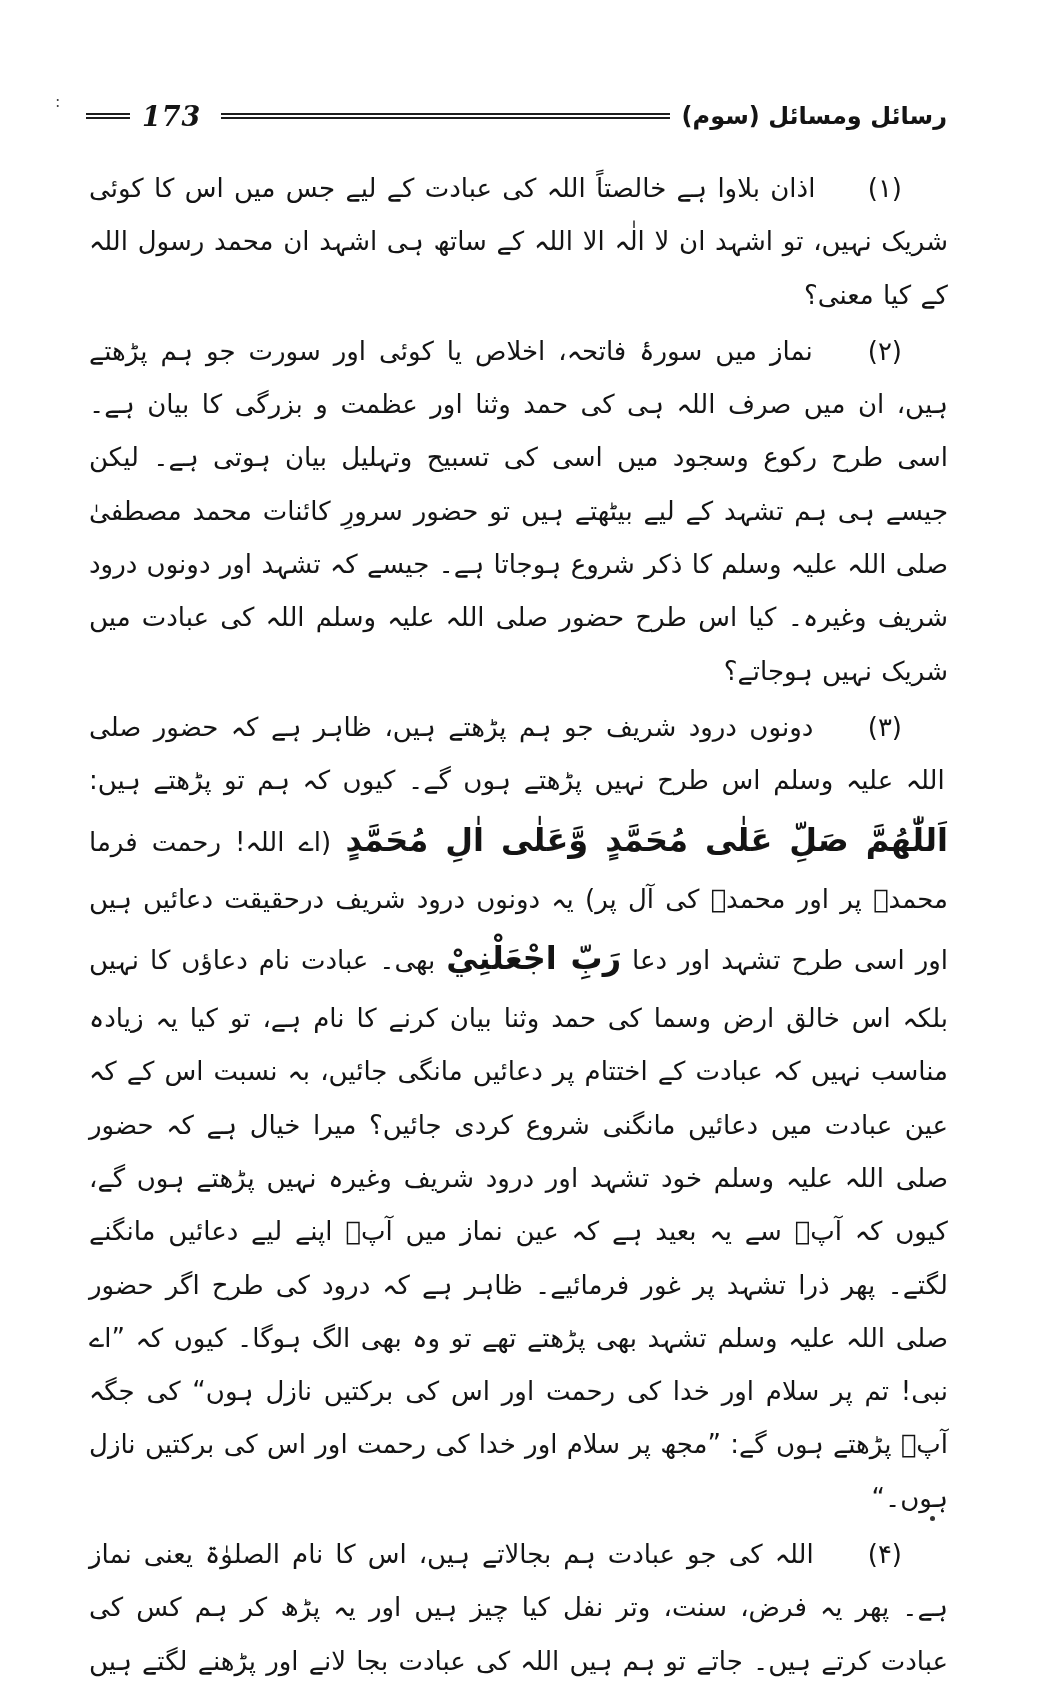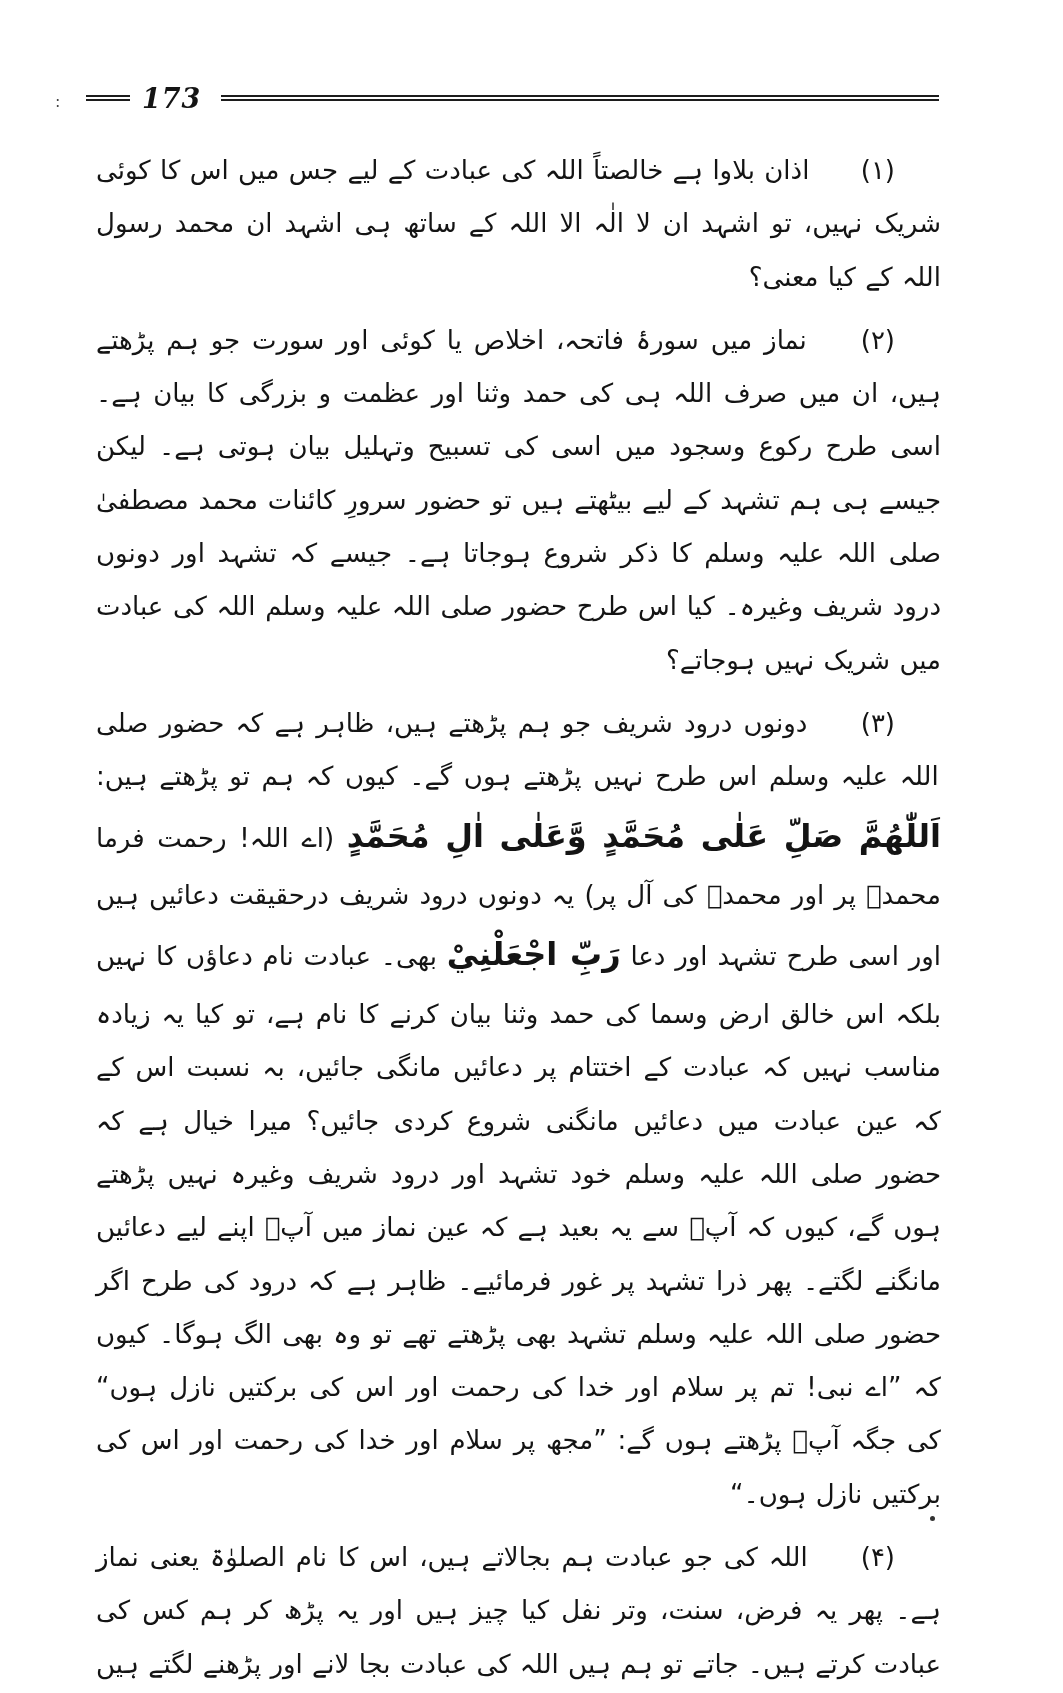--- a/index.html
+++ b/index.html
@@ -23,20 +23,21 @@
     padding: 78px 112px 40px 86px;
     direction: rtl;
   }
   
   .header {
     display: flex;
     align-items: center;
     direction: ltr;           
     margin-bottom: 26px;
     height: 40px;
+    margin-top: 18px;
   }
   .rule {
     height: 6px;
     border-top: 2px solid #1c1c1c;
     border-bottom: 2px solid #1c1c1c;
     box-sizing: border-box;
   }
   .rule.short { width: 44px; }
   .rule.long  { flex: 1; margin: 0 12px 0 14px; }
   .page-num {
@@ -57,21 +58,21 @@
   .edge-mark {
     position: absolute;
     left: 55px;
     top: 92px;
     font-size: 16px;
     color: #444;
   }
   
   .content { direction: rtl; }
   .q {
-    margin: 10px;
+    margin: 3px;
     font-size: 26px;
     line-height: 2.05;
     text-align: justify;
     text-align-last: right;
     text-indent: 46px;        
     word-spacing: 1px;
   }
   .q .marker {
     margin-left: 42px;        
     white-space: nowrap;
@@ -94,20 +95,21 @@
 <body>
 
 <div class="page">
 
   <span class="edge-mark">:</span>
 
   <header class="header">
     <div class="rule short"></div>
     <div class="page-num">173</div>
     <div class="rule long"></div>
+    <div class="header-title">رسائل ومسائل (سوم)</div>
   </header>
 
   <main class="content">
 
     <p class="q">
       <span class="marker">(۱)</span>
       <span>اذان بلاوا ہے خالصتاً اللہ کی عبادت کے لیے جس میں اس کا کوئی شریک نہیں، تو اشہد ان لا الٰہ الا اللہ کے ساتھ ہی اشہد ان محمد رسول اللہ کے کیا معنی؟</span>
     </p>
 
     <p class="q">

